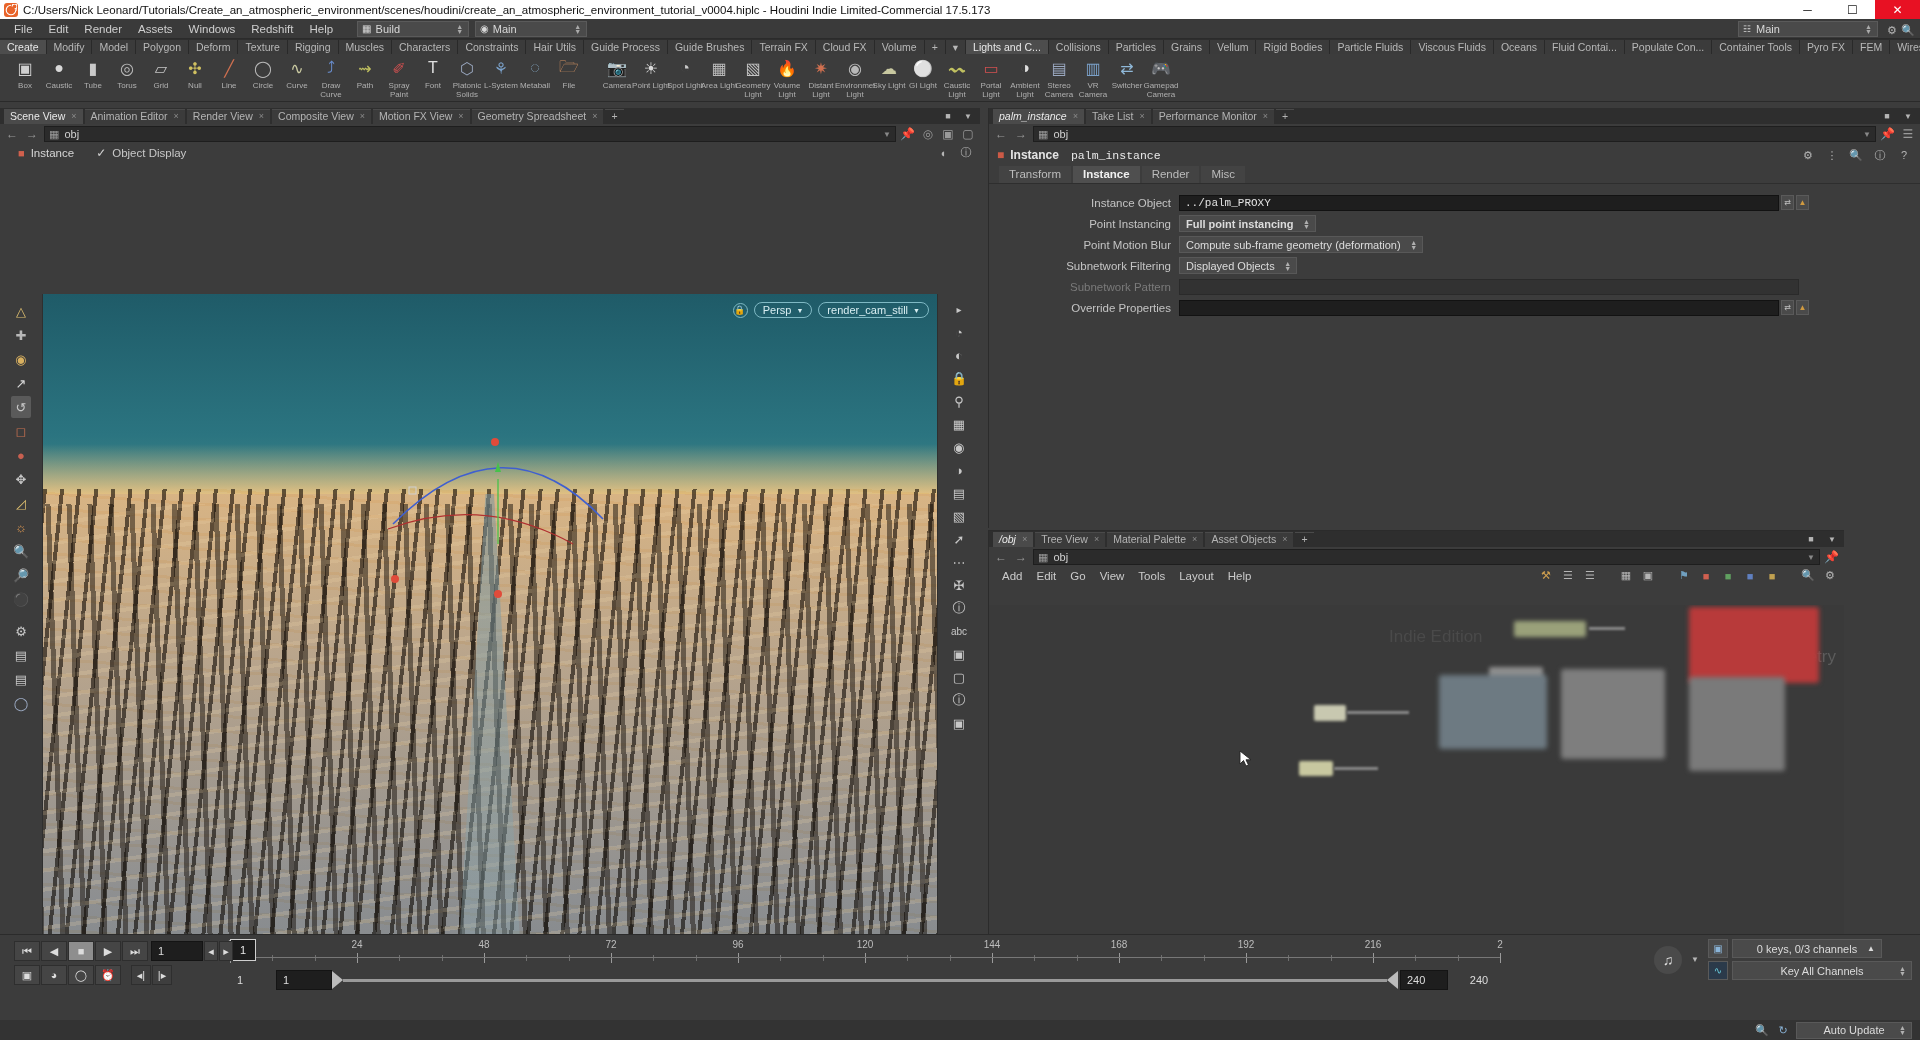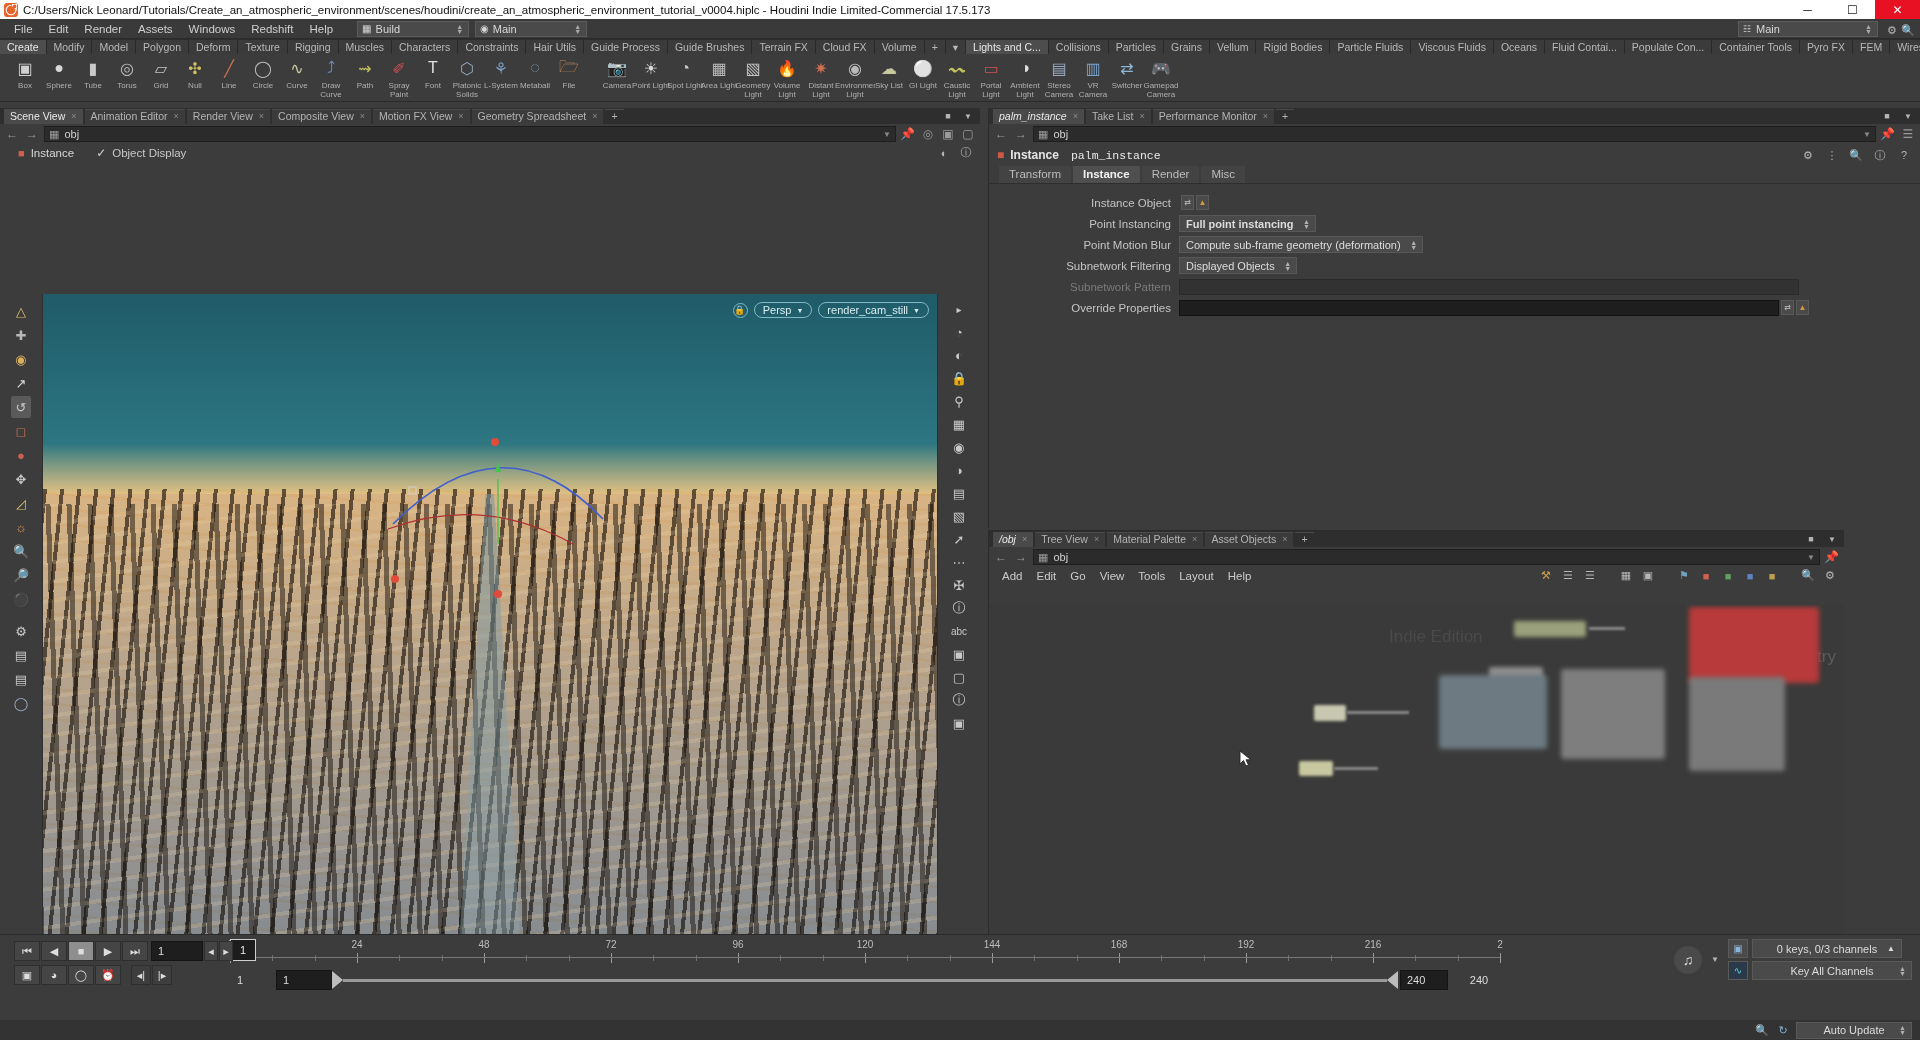--- a/index.html
+++ b/index.html
@@ -189,21 +189,21 @@
 
 <div id="shelf">
   <div style="width:8px"></div>
   <div id="shelf-tools-left" style="display:flex">
       <div class="shelfitem">
         <div class="ic" style="color: rgb(207, 207, 207);">▣</div>
         <div class="lb">Box</div>
       </div>
       <div class="shelfitem">
         <div class="ic" style="color: rgb(216, 216, 216);">●</div>
-        <div class="lb">Sphere</div>
+        <div class="lb">Caustic</div>
       </div>
       <div class="shelfitem">
         <div class="ic" style="color: rgb(201, 201, 201);">▮</div>
         <div class="lb">Tube</div>
       </div>
       <div class="shelfitem">
         <div class="ic" style="color: rgb(184, 184, 184);">◎</div>
         <div class="lb">Torus</div>
       </div>
       <div class="shelfitem">
@@ -288,21 +288,21 @@
       <div class="shelfitem">
         <div class="ic" style="color: rgb(208, 112, 80);">✷</div>
         <div class="lb">Distant Light</div>
       </div>
       <div class="shelfitem">
         <div class="ic" style="color: rgb(184, 184, 184);">◉</div>
         <div class="lb">Environment Light</div>
       </div>
       <div class="shelfitem">
         <div class="ic" style="color: rgb(200, 200, 160);">☁</div>
-        <div class="lb">Sky List</div>
+        <div class="lb">Sky Light</div>
       </div>
       <div class="shelfitem">
         <div class="ic" style="color: rgb(106, 143, 208);">⚪</div>
         <div class="lb">GI Light</div>
       </div>
       <div class="shelfitem">
         <div class="ic" style="color: rgb(192, 192, 96);">〰</div>
         <div class="lb">Caustic Light</div>
       </div>
       <div class="shelfitem">
@@ -542,20 +542,21 @@
         <div style="height: 17px; line-height: 17px; padding: 0px 10px; font-size: 11.5px; margin-right: 2px; background: rgb(67, 67, 67); color: rgb(188, 188, 188);">Transform</div>
         <div style="height: 17px; line-height: 17px; padding: 0px 10px; font-size: 11.5px; margin-right: 2px; background: rgb(79, 79, 79); color: rgb(240, 240, 240); font-weight: bold;">Instance</div>
         <div style="height: 17px; line-height: 17px; padding: 0px 10px; font-size: 11.5px; margin-right: 2px; background: rgb(67, 67, 67); color: rgb(188, 188, 188);">Render</div>
         <div style="height: 17px; line-height: 17px; padding: 0px 10px; font-size: 11.5px; margin-right: 2px; background: rgb(67, 67, 67); color: rgb(188, 188, 188);">Misc</div>
       </div>
   </div>
 
   <div style="padding-top:8px">
     <div class="prow">
       <div class="plabel" style="width:190px">Instance Object</div>
+      <div class="pfield" style="width:600px">../palm_PROXY</div>
       <div class="plinkbtn">⇄</div>
       <div class="plinkbtn" style="color:#d09a40">▲</div>
     </div>
 
     <div class="prow">
       <div class="plabel" style="width:190px">Point Instancing</div>
       <div class="pmenu">
         <span style="font-weight:bold">Full point instancing</span>
         <span class="spin">
             <i style="font-style:normal">▲</i>
@@ -780,21 +781,21 @@
     <div style="display:flex;flex-direction:column;gap:3px">
       <div style="display:flex;gap:4px;align-items:center">
         <div style="width:20px;height:19px;background:#4a4a4a;border:1px solid #5a5a5a;display:flex;align-items:center;justify-content:center;font-size:10px;color:#8ab4d8">▣</div>
         <div class="statbtn" style="width:150px;position:relative">
           <span>0 keys, 0/3 channels</span>
           <span style="position:absolute;right:6px;font-size:8px">▲</span>
         </div>
       </div>
       <div style="display:flex;gap:4px;align-items:center">
         <div style="width:20px;height:19px;background:#2b3a4a;border:1px solid #5a5a5a;display:flex;align-items:center;justify-content:center;font-size:10px;color:#6ad0e0">∿</div>
-        <div class="statbtn" style="width:160px;position:relative">
+        <div class="statbtn" style="width:180px;position:relative">
           <span>Key All Channels</span>
           <span class="spin" style="position:absolute;right:5px;display:flex;flex-direction:column;line-height:5px;font-size:7px;color:#b0b0b0">
               <i style="font-style:normal">▲</i>
               <i style="font-style:normal">▼</i>
             </span>
         </div>
       </div>
     </div>
   </div>
 

